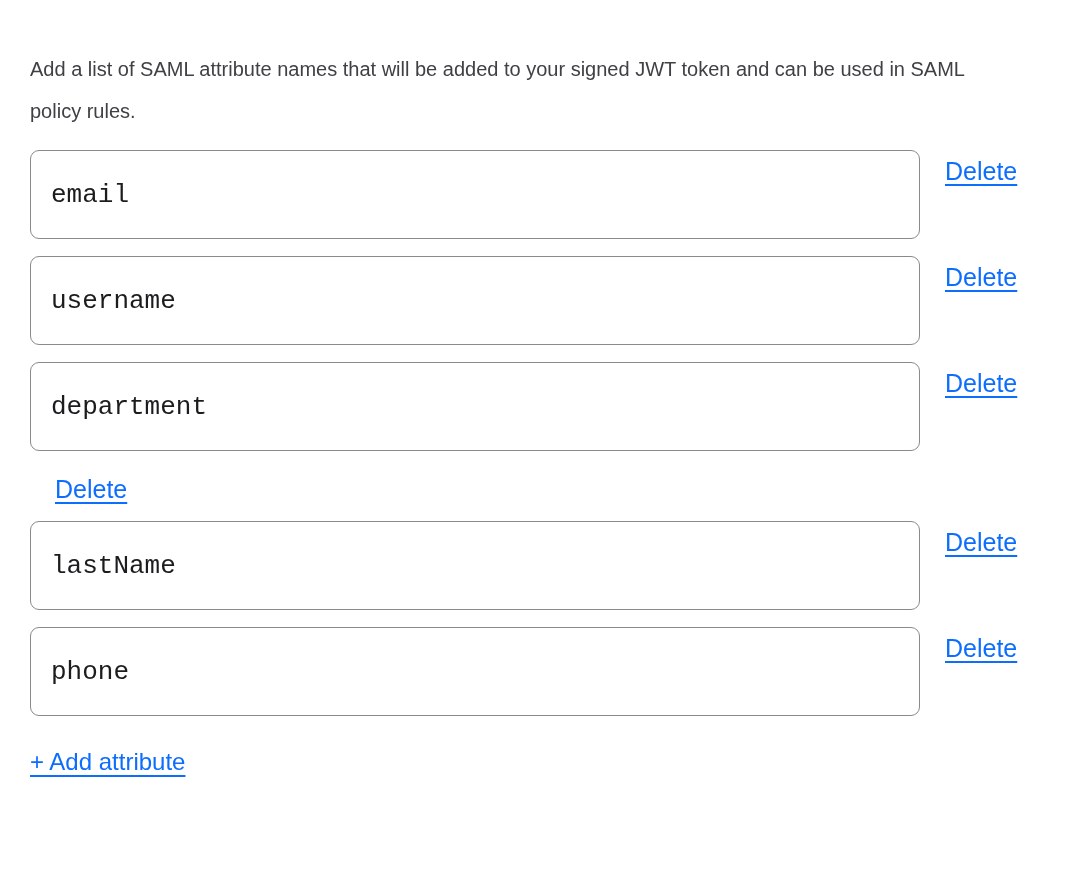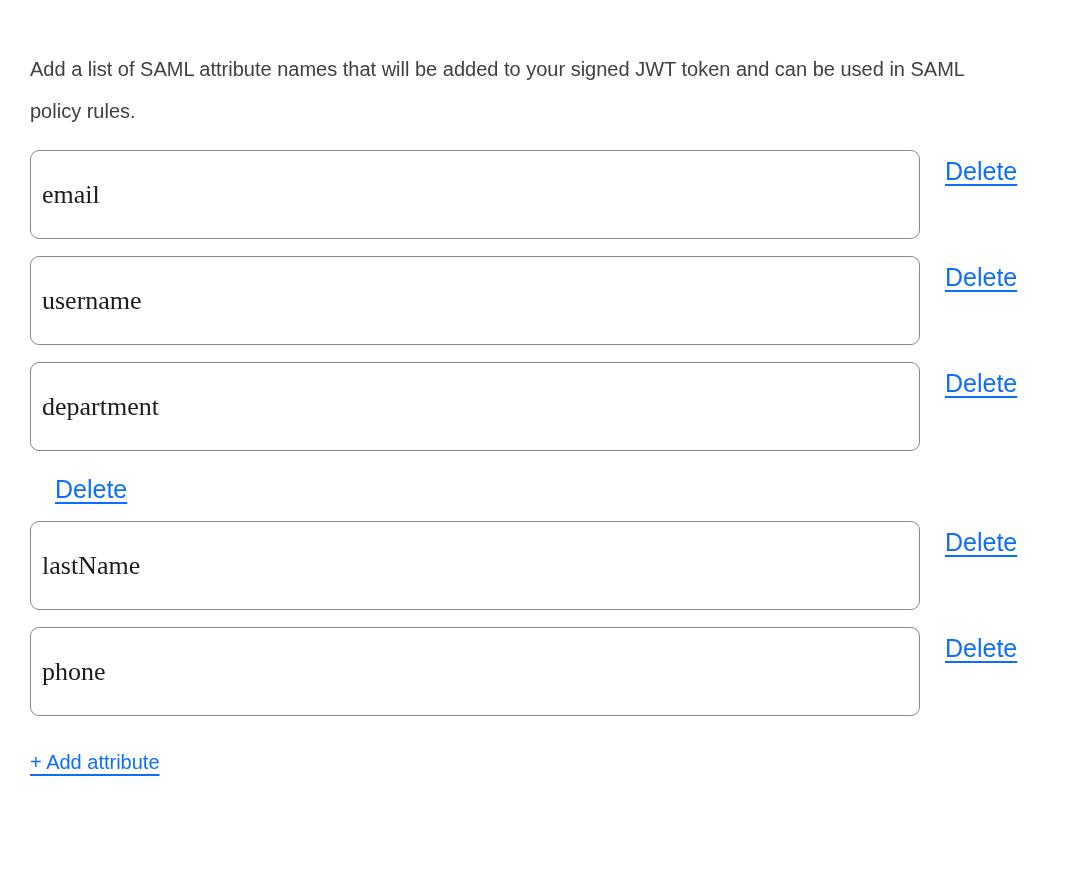--- a/index.html
+++ b/index.html
@@ -43,42 +43,42 @@
   .attr-row {
     display: flex;
     align-items: flex-start;
     margin-bottom: 17px;
   }
   .attr-input {
     width: 890px;
     height: 89px;
     border: 1.5px solid var(--input-border);
     border-radius: 9px;
-    padding: 0 11px;
-    font-family: Liberation Serif, serif;
+    padding: 0 20px;
+    font-family: Liberation Mono, monospace;
     font-size: 26px;
     color: var(--input-text);
     background: #ffffff;
     outline: none;
   }
   .delete-link {
     margin-left: 25px;
     margin-top: 6px;
     font-size: 25px;
     line-height: 30px;
     color: var(--link-blue);
     text-decoration: underline;
     text-underline-offset: 4px;
     cursor: pointer;
     white-space: nowrap;
   }
   .add-link {
     display: inline-block;
     margin-top: 13px;
-    font-size: 20px;
+    font-size: 24px;
     line-height: 32px;
     color: var(--link-blue);
     text-underline-offset: 5px;
     cursor: pointer;
   }
 </style>
 </head>
 <body>
 
 <div class="container">

